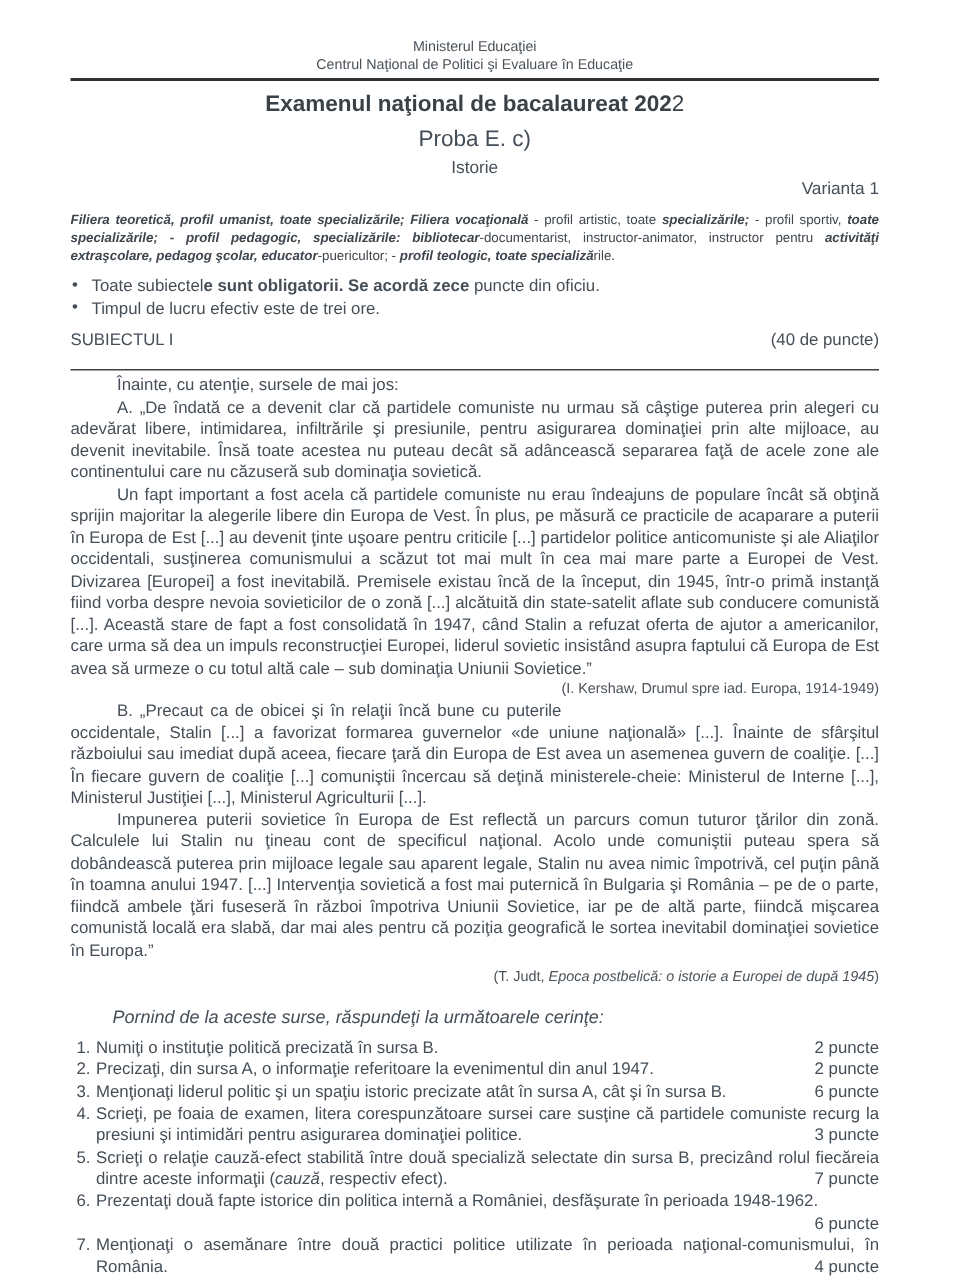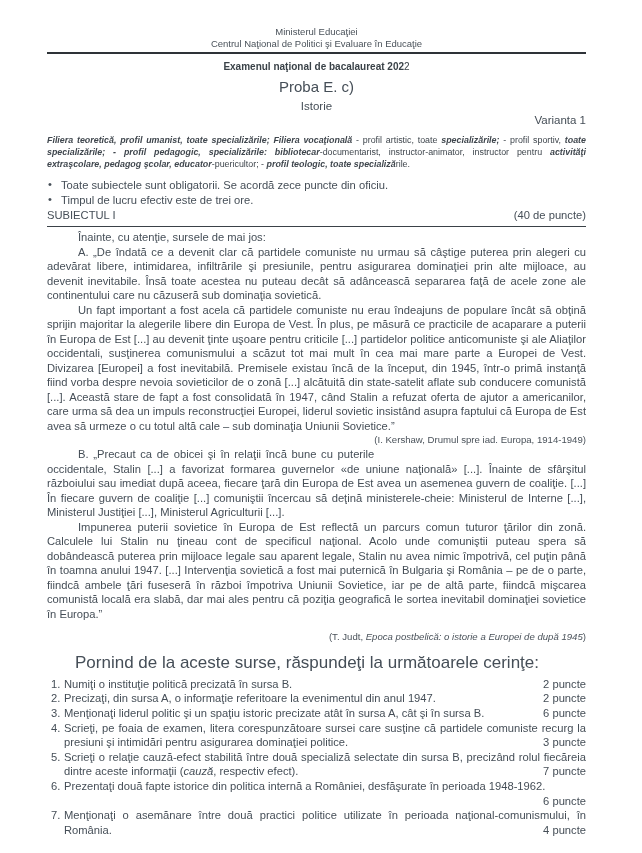--- a/index.html
+++ b/index.html
@@ -5,46 +5,46 @@
   html,body{margin:0;padding:0;}
   body{
     width:642px;height:853px;background:#ffffff;overflow:hidden;
     font-family:"Liberation Sans","DejaVu Sans",sans-serif;
     color:#454e57;-webkit-font-smoothing:antialiased;
   }
   .page{box-sizing:border-box;width:642px;height:853px;padding:26px 56px 10px 47px;}
   
   .doc-header{text-align:center;font-size:9.5px;line-height:11.5px;color:#4a525a;}
   .header-rule{border:none;border-top:2px solid #2e3338;margin:3px 0 0 0;}
-  .title{text-align:center;margin-top:7px;font-size:10px;color:#3a4248;}
+  .title{text-align:center;margin-top:7px;font-size:15px;color:#3a4248;}
   .title .tb{font-weight:bold;}
   .title .tt{font-weight:normal;}
   .proba{text-align:center;margin-top:6px;font-size:15px;}
   .subject{text-align:center;margin-top:5px;font-size:11.5px;}
   .variant{text-align:right;margin-top:2px;font-size:11.5px;}
   
   .filiera{margin:9px 0 0 0;font-size:8.9px;line-height:11.8px;text-align:justify;color:#3f464d;}
   .filiera .bi{font-weight:bold;font-style:italic;}
   
   .bullets{margin:8px 0 0 0;padding:0;list-style:none;font-size:11.2px;line-height:15px;}
   .bullets li{padding-left:14px;position:relative;}
   .bullets li .dot{position:absolute;left:1px;top:-1px;}
-  .bullets .b{font-weight:normal;text-align:center;}
+  .bullets .b{font-weight:bold;text-align:center;}
   
-  .subiect-row{display:flex;justify-content:space-between;
-    border-bottom:1.6px solid #3a4147;font-size:11.2px;line-height:14px;padding-bottom:4px;}
+  .subiect-row{display:flex;justify-content:space-between;margin-top:6px;
+    border-bottom:1.6px solid #3a4147;font-size:11.2px;line-height:14px;padding-bottom:12px;}
   
   .intro{margin:3px 0 0 0;text-indent:31px;font-size:11.2px;line-height:14.5px;}
   .para{margin:0;text-indent:31px;text-align:justify;font-size:11.2px;line-height:14.5px;}
   .para.gap{margin-top:14px;}
   .cite-float{float:right;font-size:9.6px;text-indent:0;color:#4a525a;}
-  .cite-line{text-align:right;font-size:9.6px;line-height:13px;margin-top:9px;color:#4a525a;}
+  .cite-line{text-align:right;font-size:9.6px;line-height:13px;margin-top:4px;color:#4a525a;}
   .it{font-style:italic;}
   
-  .tasks-intro{margin:13px 0 6px 0;text-indent:28px;font-size:17px;line-height:14.5px;}
+  .tasks-intro{margin:13px 0 6px 0;text-indent:28px;font-size:12px;line-height:14.5px;font-style:italic;}
   .task{display:flex;font-size:11.2px;line-height:14.6px;}
   .tnum{flex:none;width:17px;padding-left:4px;box-sizing:border-box;}
   .tbody{flex:1;text-align:justify;}
   .tpts{float:right;}
 </style>
 </head>
 <body>
 
 <div class="page">
 

